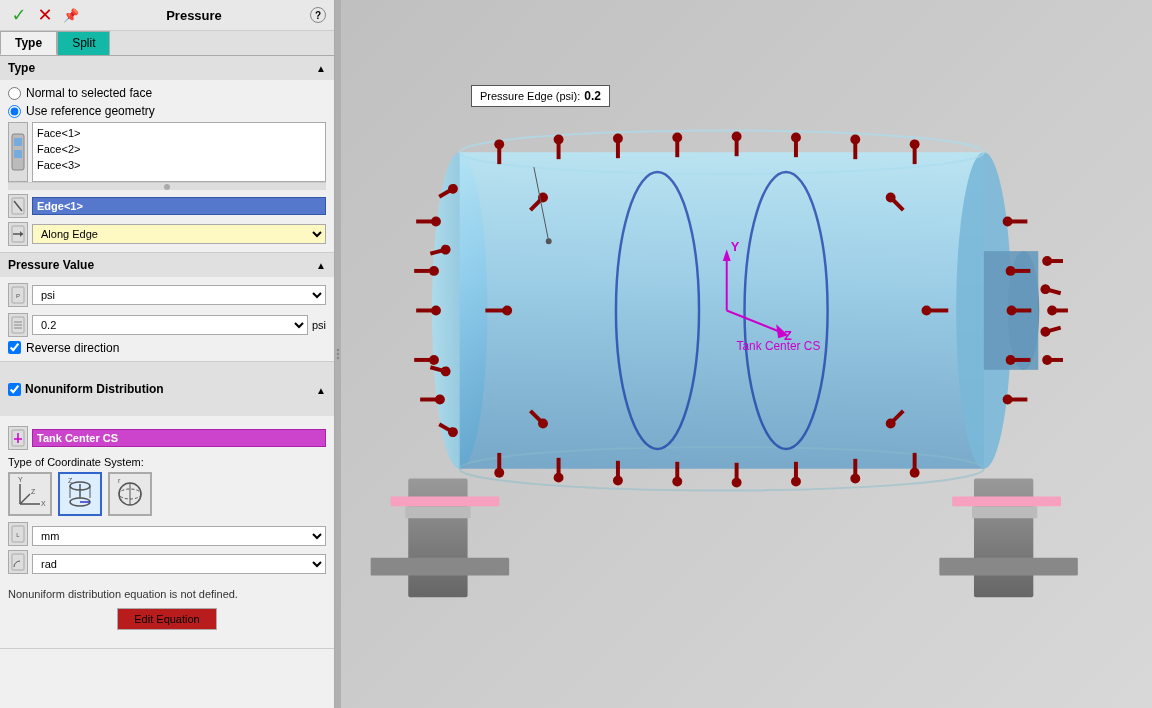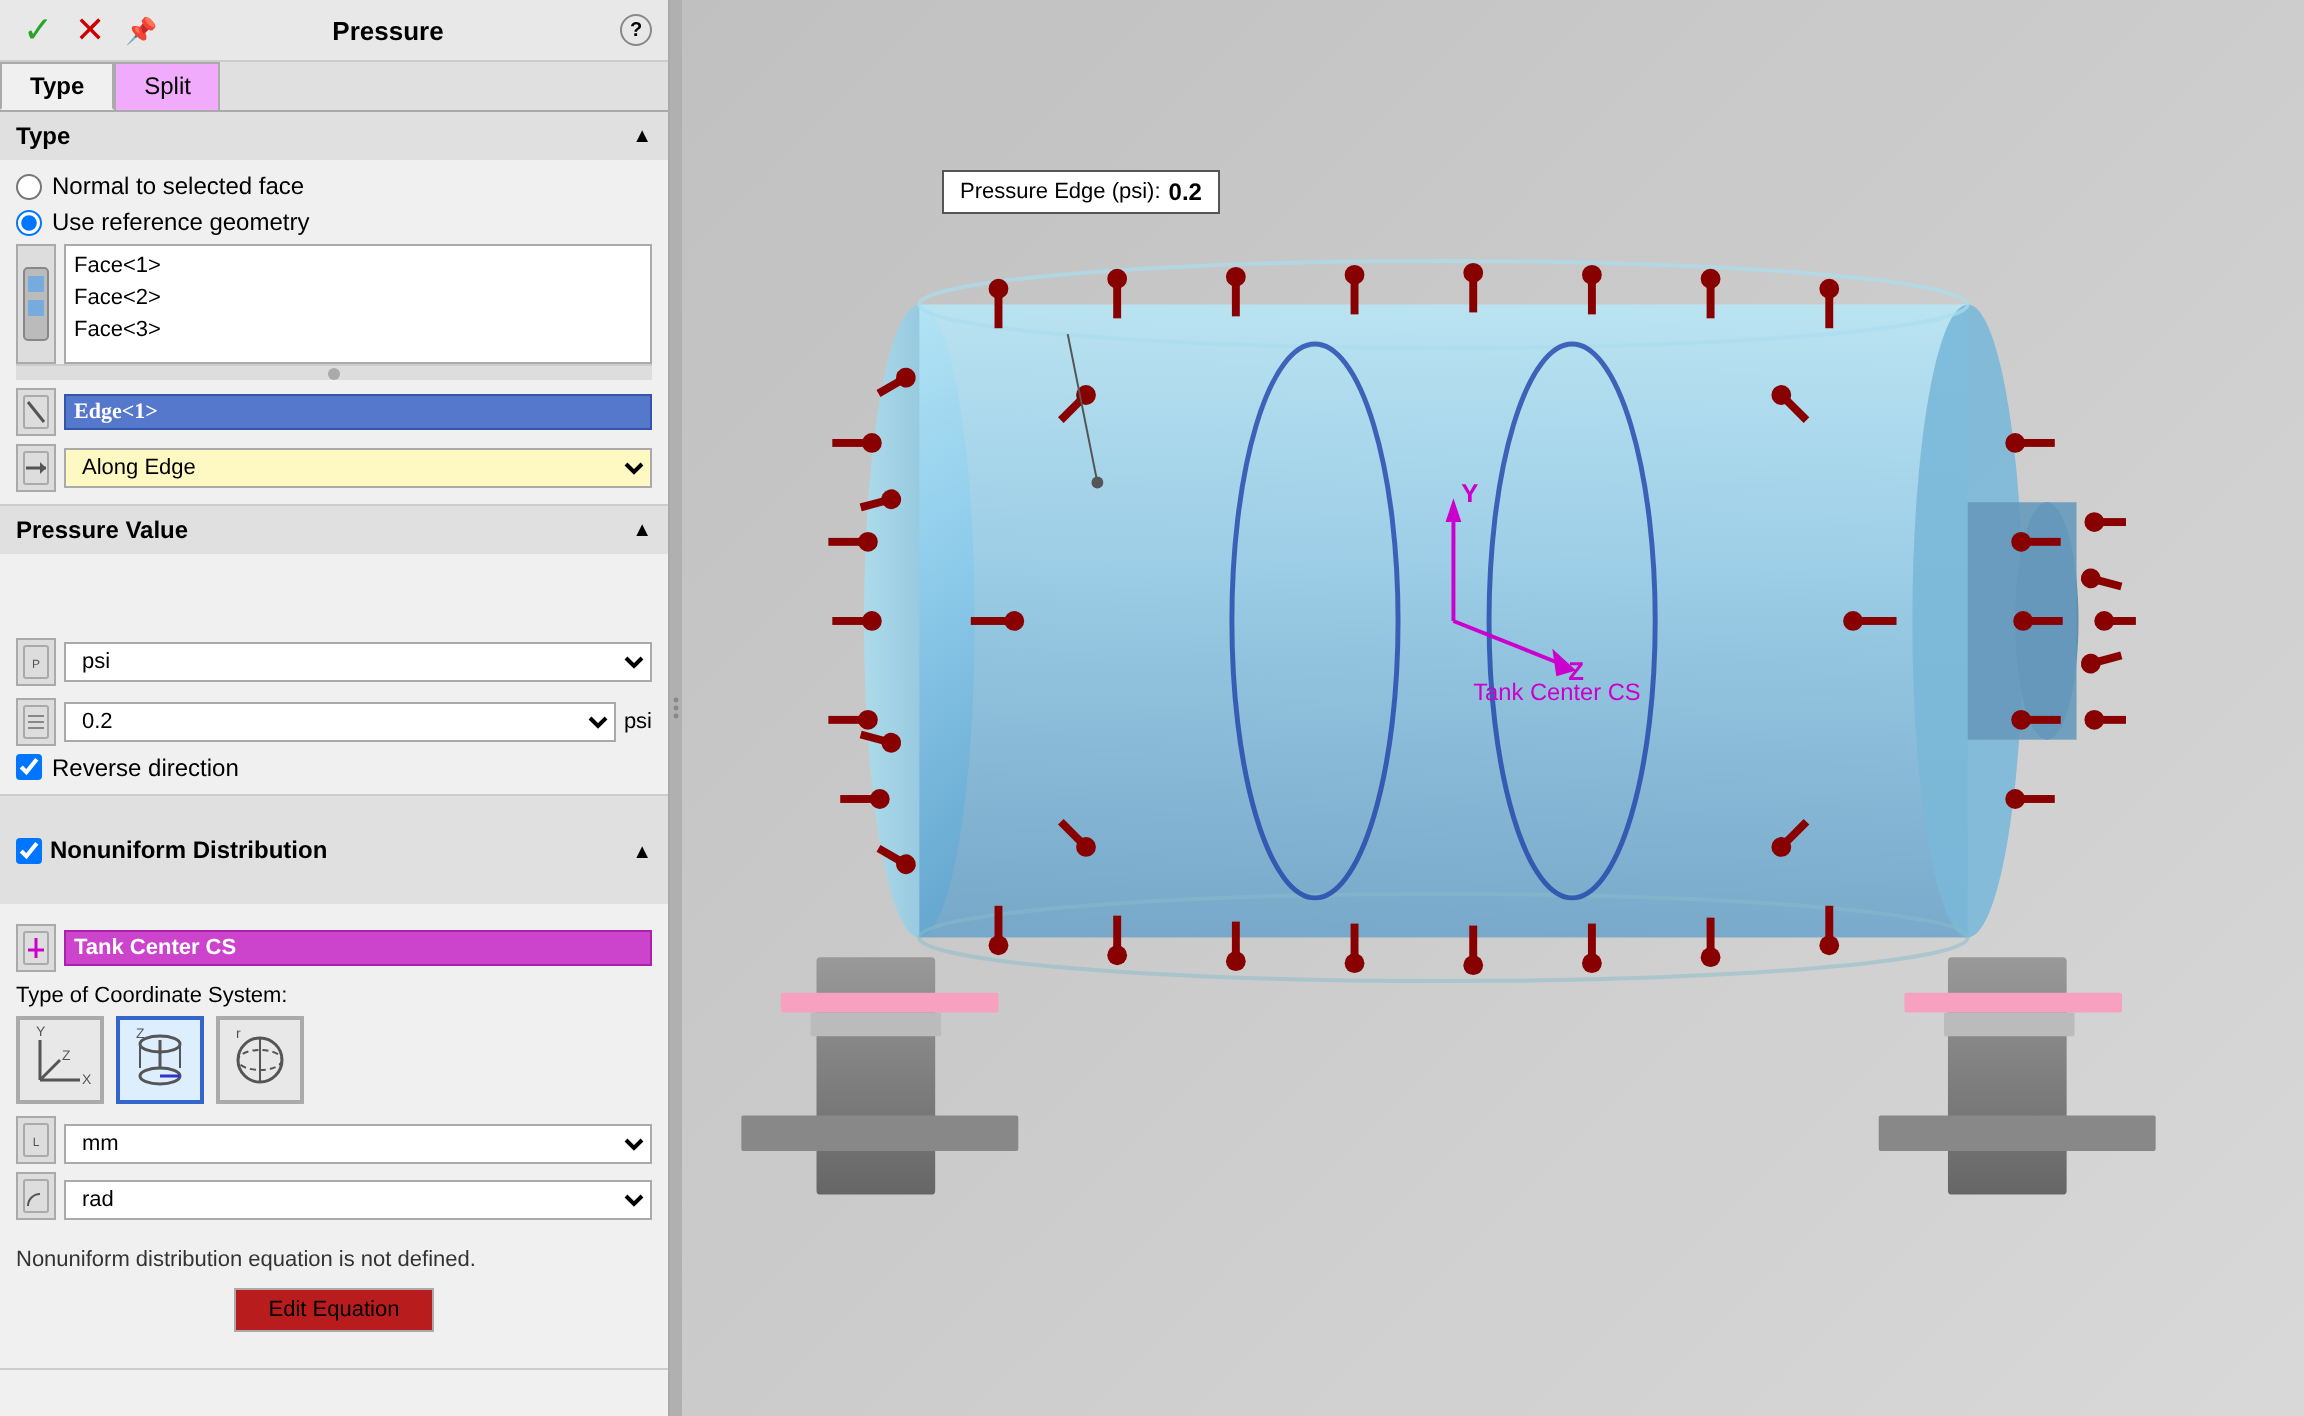--- a/index.html
+++ b/index.html
@@ -43,21 +43,21 @@
     .tabs-row {
       display: flex;
       background: #e0e0e0;
       border-bottom: 1px solid #aaa;
     }
     .tab {
       padding: 4px 14px;
       cursor: pointer;
       border: 1px solid #aaa;
       border-bottom: none;
-      background: #f0abfc;
+      background: #14b8a6;
       font-size: 12px;
     }
     .tab.active {
       background: #f0f0f0;
       border-bottom: 1px solid #f0f0f0;
       font-weight: bold;
     }
 
     .section {
       border-bottom: 1px solid #ccc;
@@ -107,36 +107,36 @@
 
     .edge-row {
       display: flex; align-items: center; gap: 4px; margin-top: 4px;
     }
     .edge-icon {
       width: 20px; height: 24px; background: #ddd; border: 1px solid #aaa;
       display: flex; align-items: center; justify-content: center; font-size: 9px;
     }
     .edge-input {
       flex: 1; background: #5577cc; color: white; padding: 2px 4px;
-      border: 1px solid #3355aa; font-size: 11px; font-weight: bold; font-family: Liberation Serif, serif;
+      border: 1px solid #3355aa; font-size: 11px; font-weight: bold;
     }
 
     .along-edge-row {
       display: flex; align-items: center; gap: 4px; margin-top: 4px;
     }
     .along-icon {
       width: 20px; height: 24px; background: #ddd; border: 1px solid #aaa;
       display: flex; align-items: center; justify-content: center; font-size: 8px;
     }
     .along-select {
       flex: 1; padding: 2px 4px; border: 1px solid #aaa; background: #fef9c3;
       font-size: 11px;
     }
 
-    .pressure-value-content { padding: 6px 8px; margin-top: 36px; }
+    .pressure-value-content { padding: 6px 8px; }
     .psi-row { display: flex; align-items: center; gap: 4px; margin-bottom: 6px; }
     .unit-icon { width: 20px; height: 24px; background: #ddd; border: 1px solid #aaa; display: flex; align-items: center; justify-content: center; font-size: 9px; }
     .unit-select { flex: 1; padding: 2px 4px; border: 1px solid #aaa; background: white; font-size: 11px; }
 
     .value-row { display: flex; align-items: center; gap: 4px; margin-bottom: 4px; }
     .value-icon { width: 20px; height: 24px; background: #ddd; border: 1px solid #aaa; display: flex; align-items: center; justify-content: center; font-size: 9px; }
     .value-select { flex: 1; padding: 2px 4px; border: 1px solid #aaa; background: white; font-size: 11px; }
     .value-unit-label { font-size: 11px; }
 
     .checkbox-row { display: flex; align-items: flex-start; gap: 5px; margin-top: 4px; }

